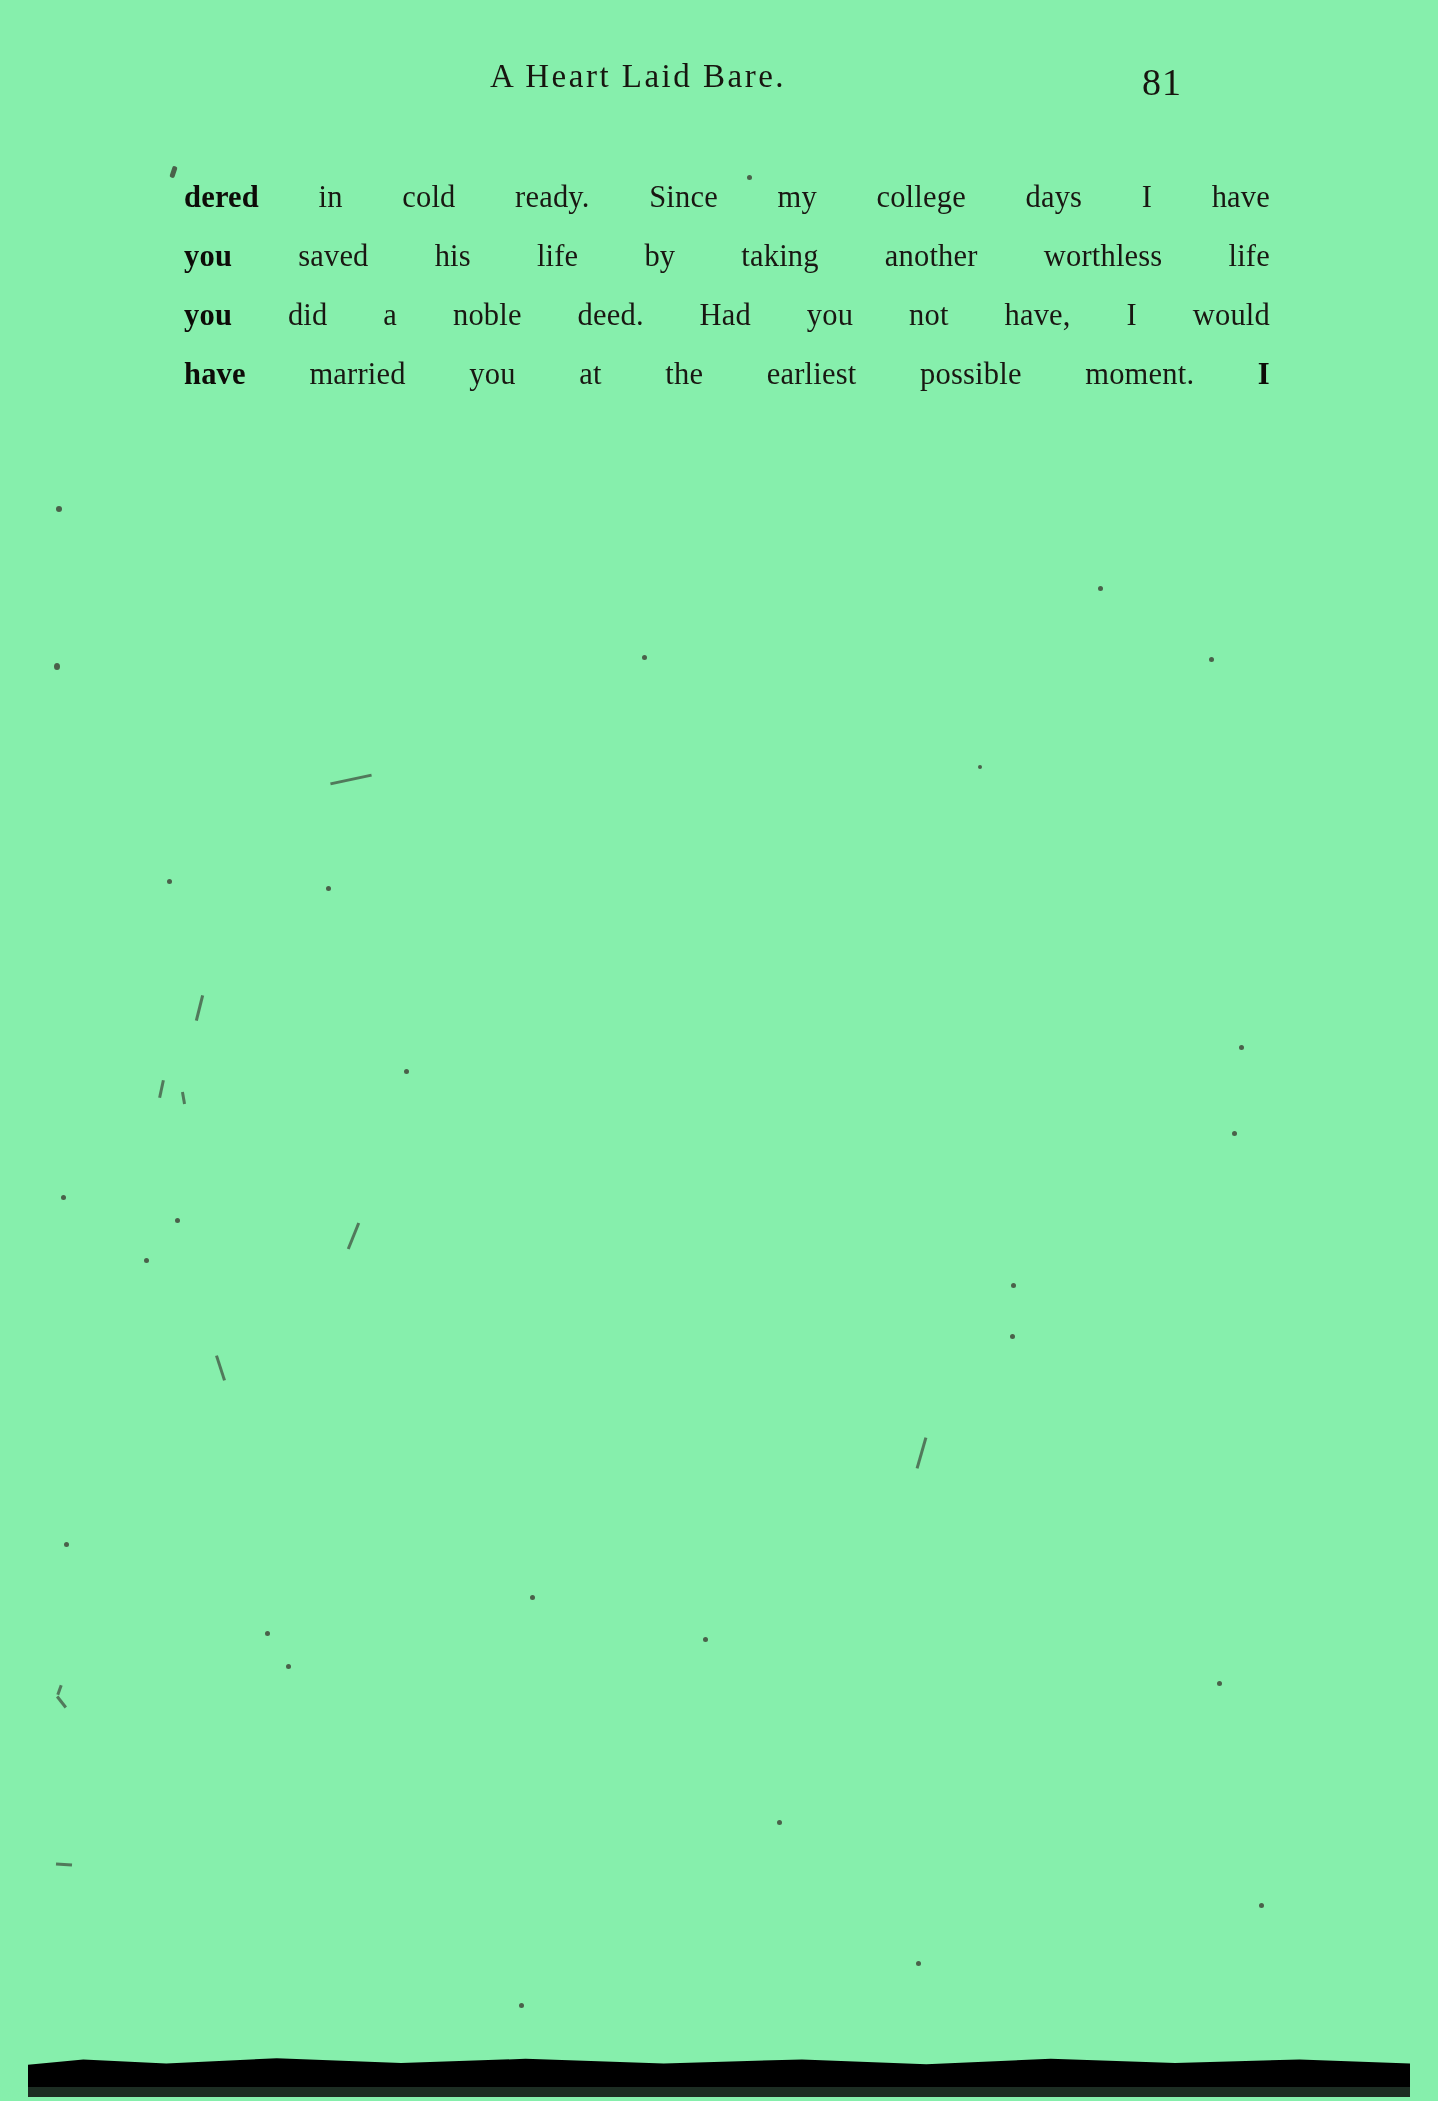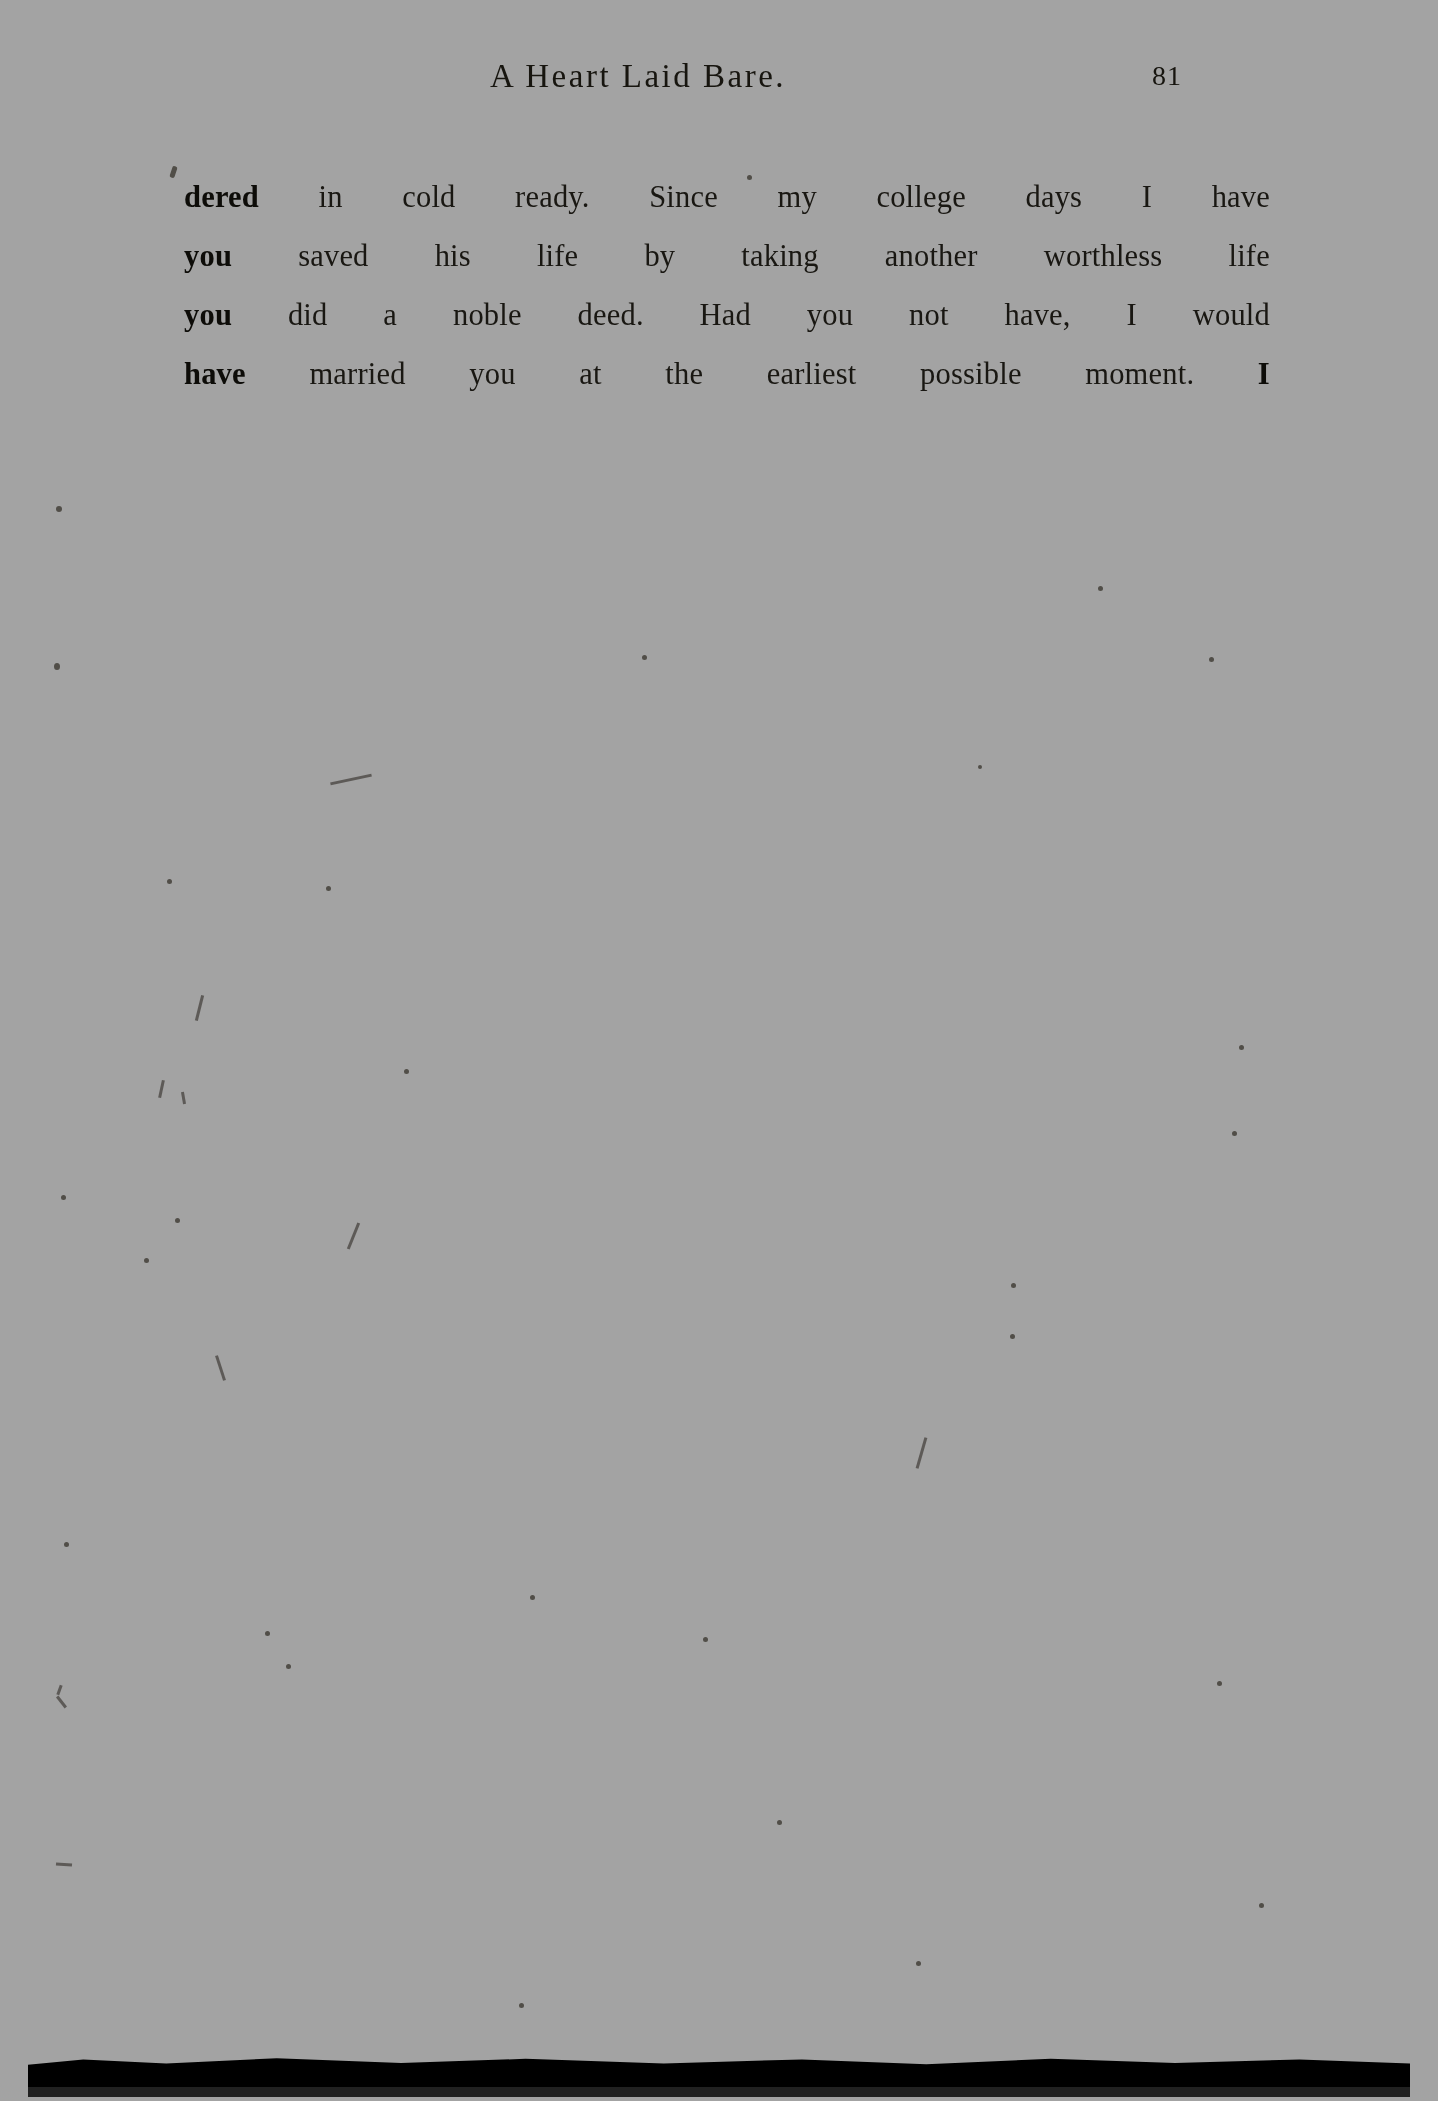--- a/index.html
+++ b/index.html
@@ -7,21 +7,21 @@
     padding: 0;
     background: #ffffff;
   }
   body {
     font-family: "Liberation Serif", serif;
   }
   .page {
     position: relative;
     width: 1438px;
     height: 2101px;
-    background: #a3a3a3;
+    background: #86efac;
     overflow: hidden;
   }
 
   
   .running-head {
     position: absolute;
     top: 58px;
     left: 170px;
     width: 1100px;
     height: 50px;
@@ -33,21 +33,21 @@
     font-size: 33px;
     letter-spacing: 2.5px;
     color: #17150f;
     white-space: nowrap;
     font-family: "Liberation Serif", serif;
   }
   .head-folio {
     position: absolute;
     right: 88px;
     top: 2px;
-    font-size: 28px;
+    font-size: 38px;
     letter-spacing: 1px;
     color: #17150f;
     font-family: "Liberation Serif", serif;
   }
 
   
   .textblock {
     position: absolute;
     top: 168px;
     left: 184px;

